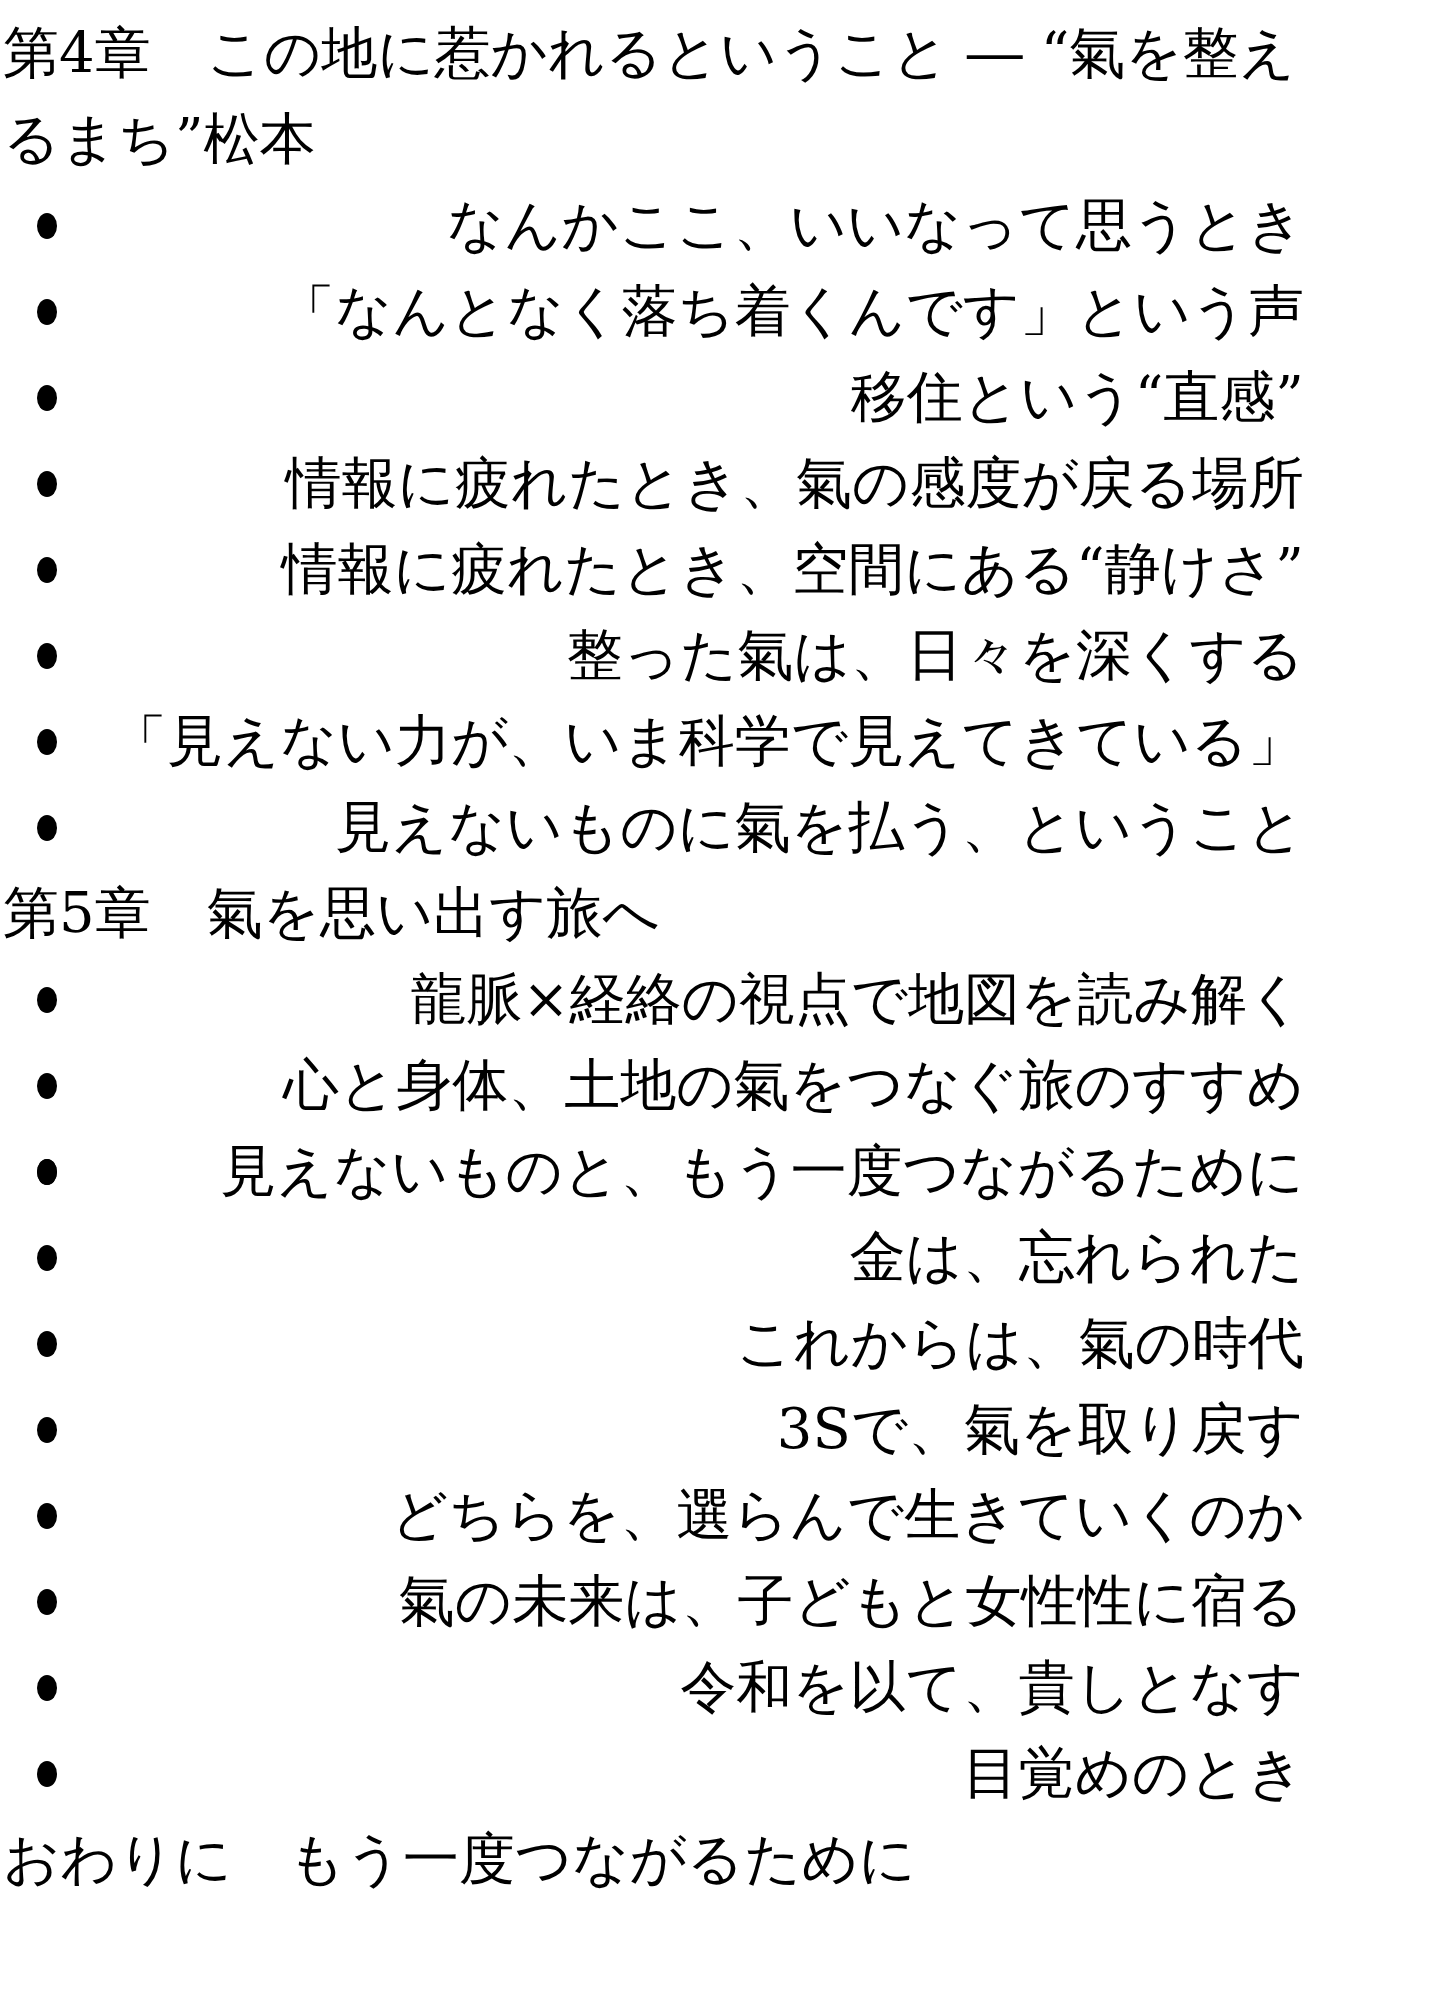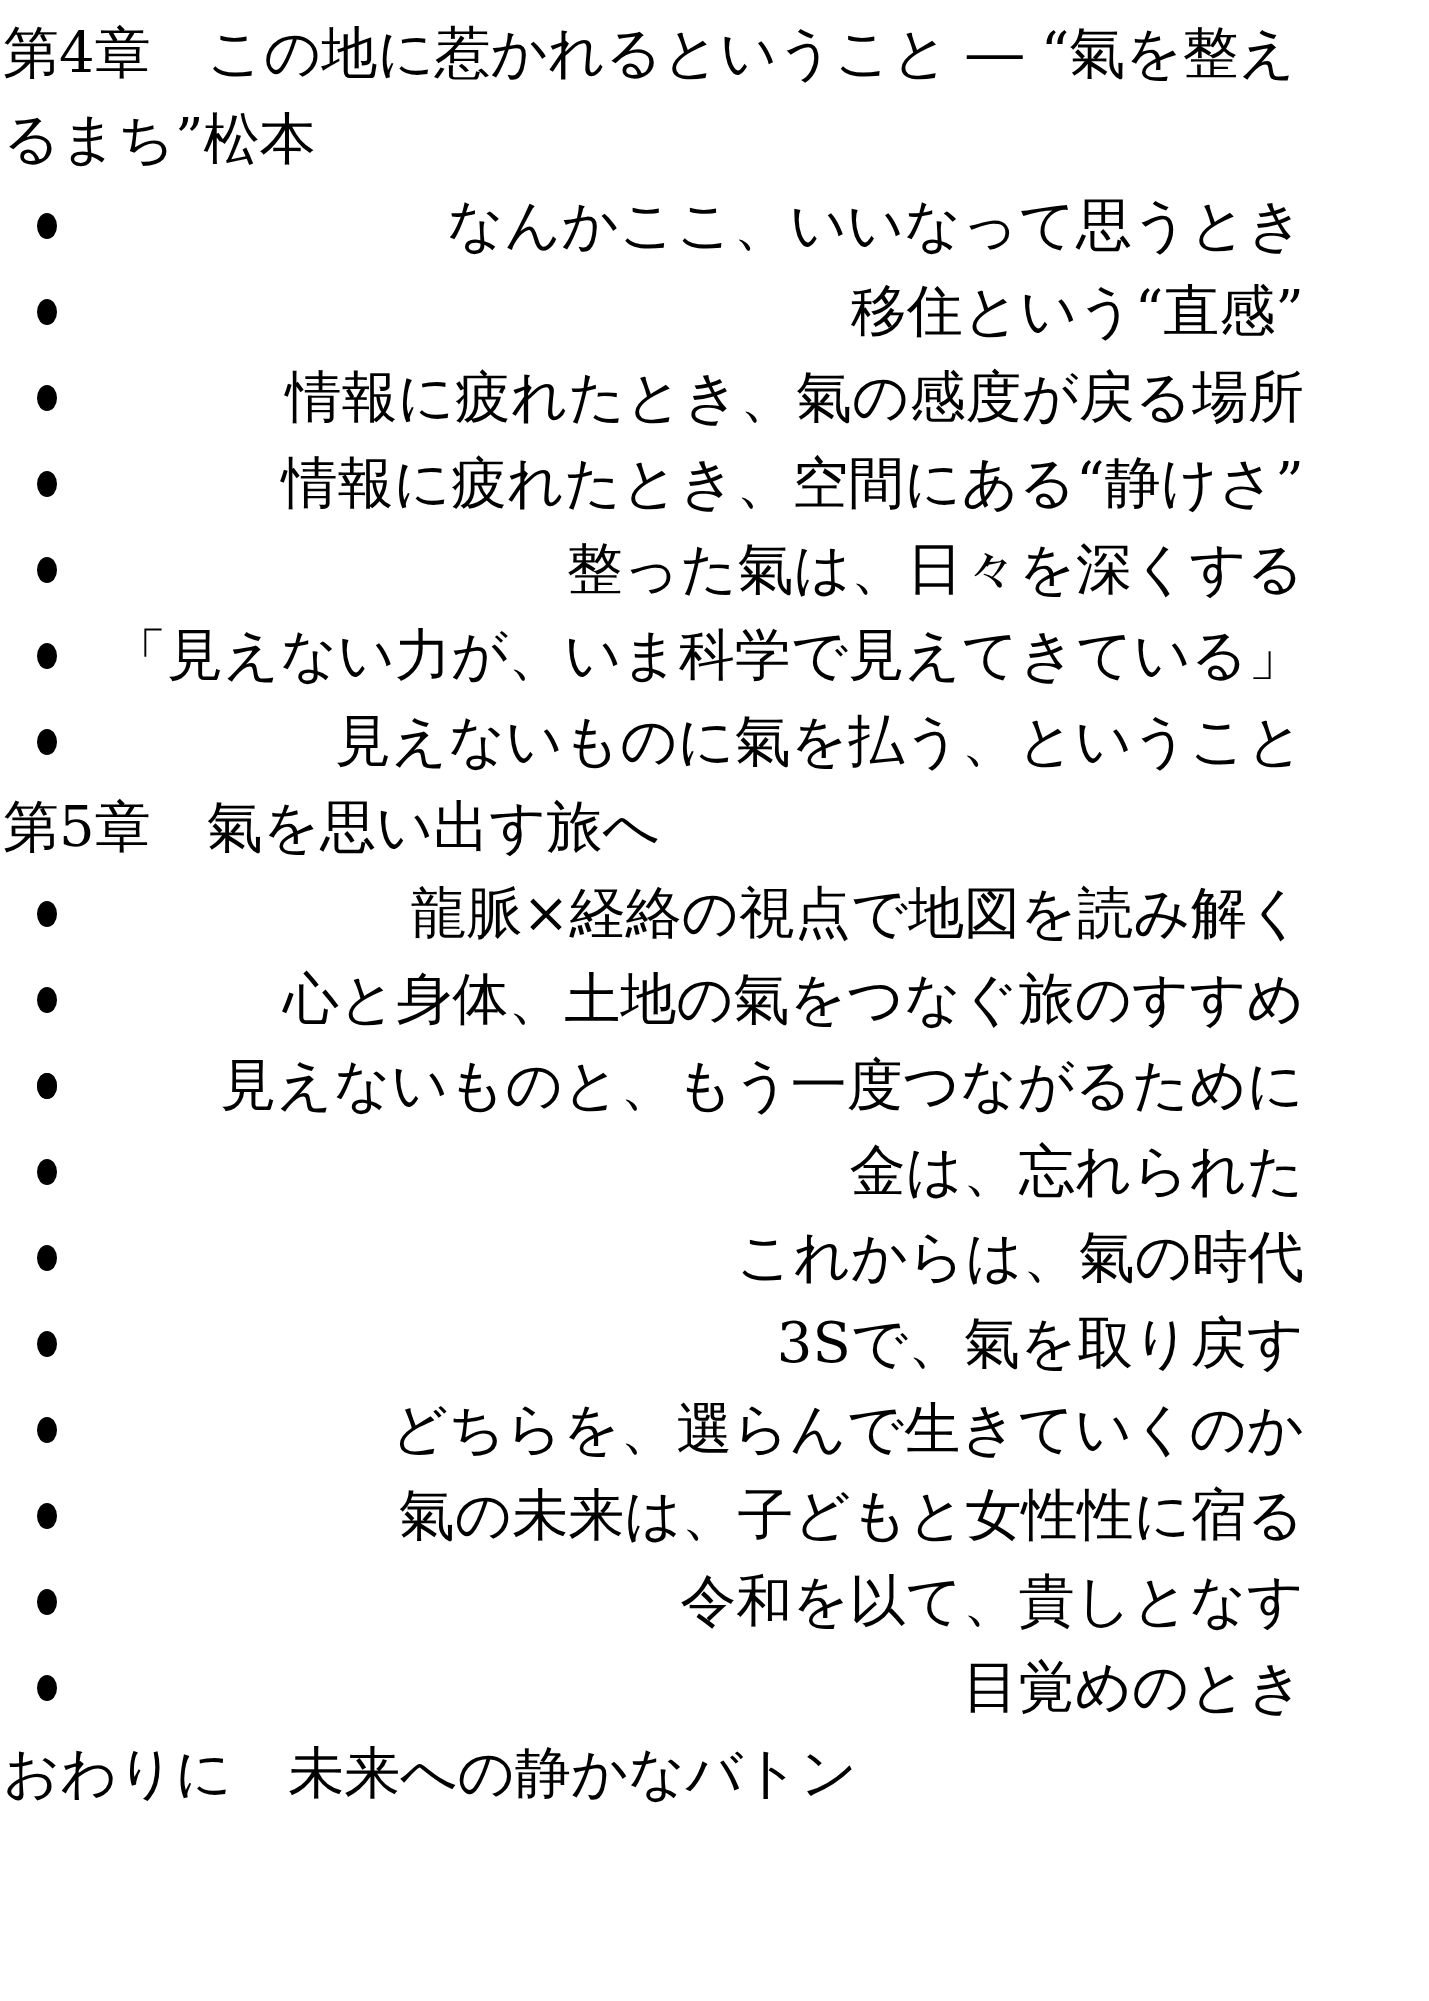--- a/index.html
+++ b/index.html
@@ -55,20 +55,24 @@
 <body>
 
 <div class="page">
 
   <h2 class="chapter-heading">第4章　この地に惹かれるということ ― “氣を整えるまち”松本</h2>
 
   <ul class="toc-list">
     <li>
       <span class="bullet-dot"></span>
       <span>なんかここ、いいなって思うとき</span>
+    </li>
+    <li>
+      <span class="bullet-dot"></span>
+      <span>「なんとなく落ち着くんです」という声</span>
     </li>
     <li>
       <span class="bullet-dot"></span>
       <span>移住という“直感”</span>
     </li>
     <li>
       <span class="bullet-dot"></span>
       <span>情報に疲れたとき、氣の感度が戻る場所</span>
     </li>
     <li>
@@ -130,15 +134,15 @@
     <li>
       <span class="bullet-dot"></span>
       <span>令和を以て、貴しとなす</span>
     </li>
     <li>
       <span class="bullet-dot"></span>
       <span>目覚めのとき</span>
     </li>
   </ul>
 
-  <h2 class="chapter-heading">おわりに　未来への静かなバトン</h2>
+  <h2 class="chapter-heading">おわりに　もう一度つながるために</h2>
 
 </div>
 
 </body></html>

